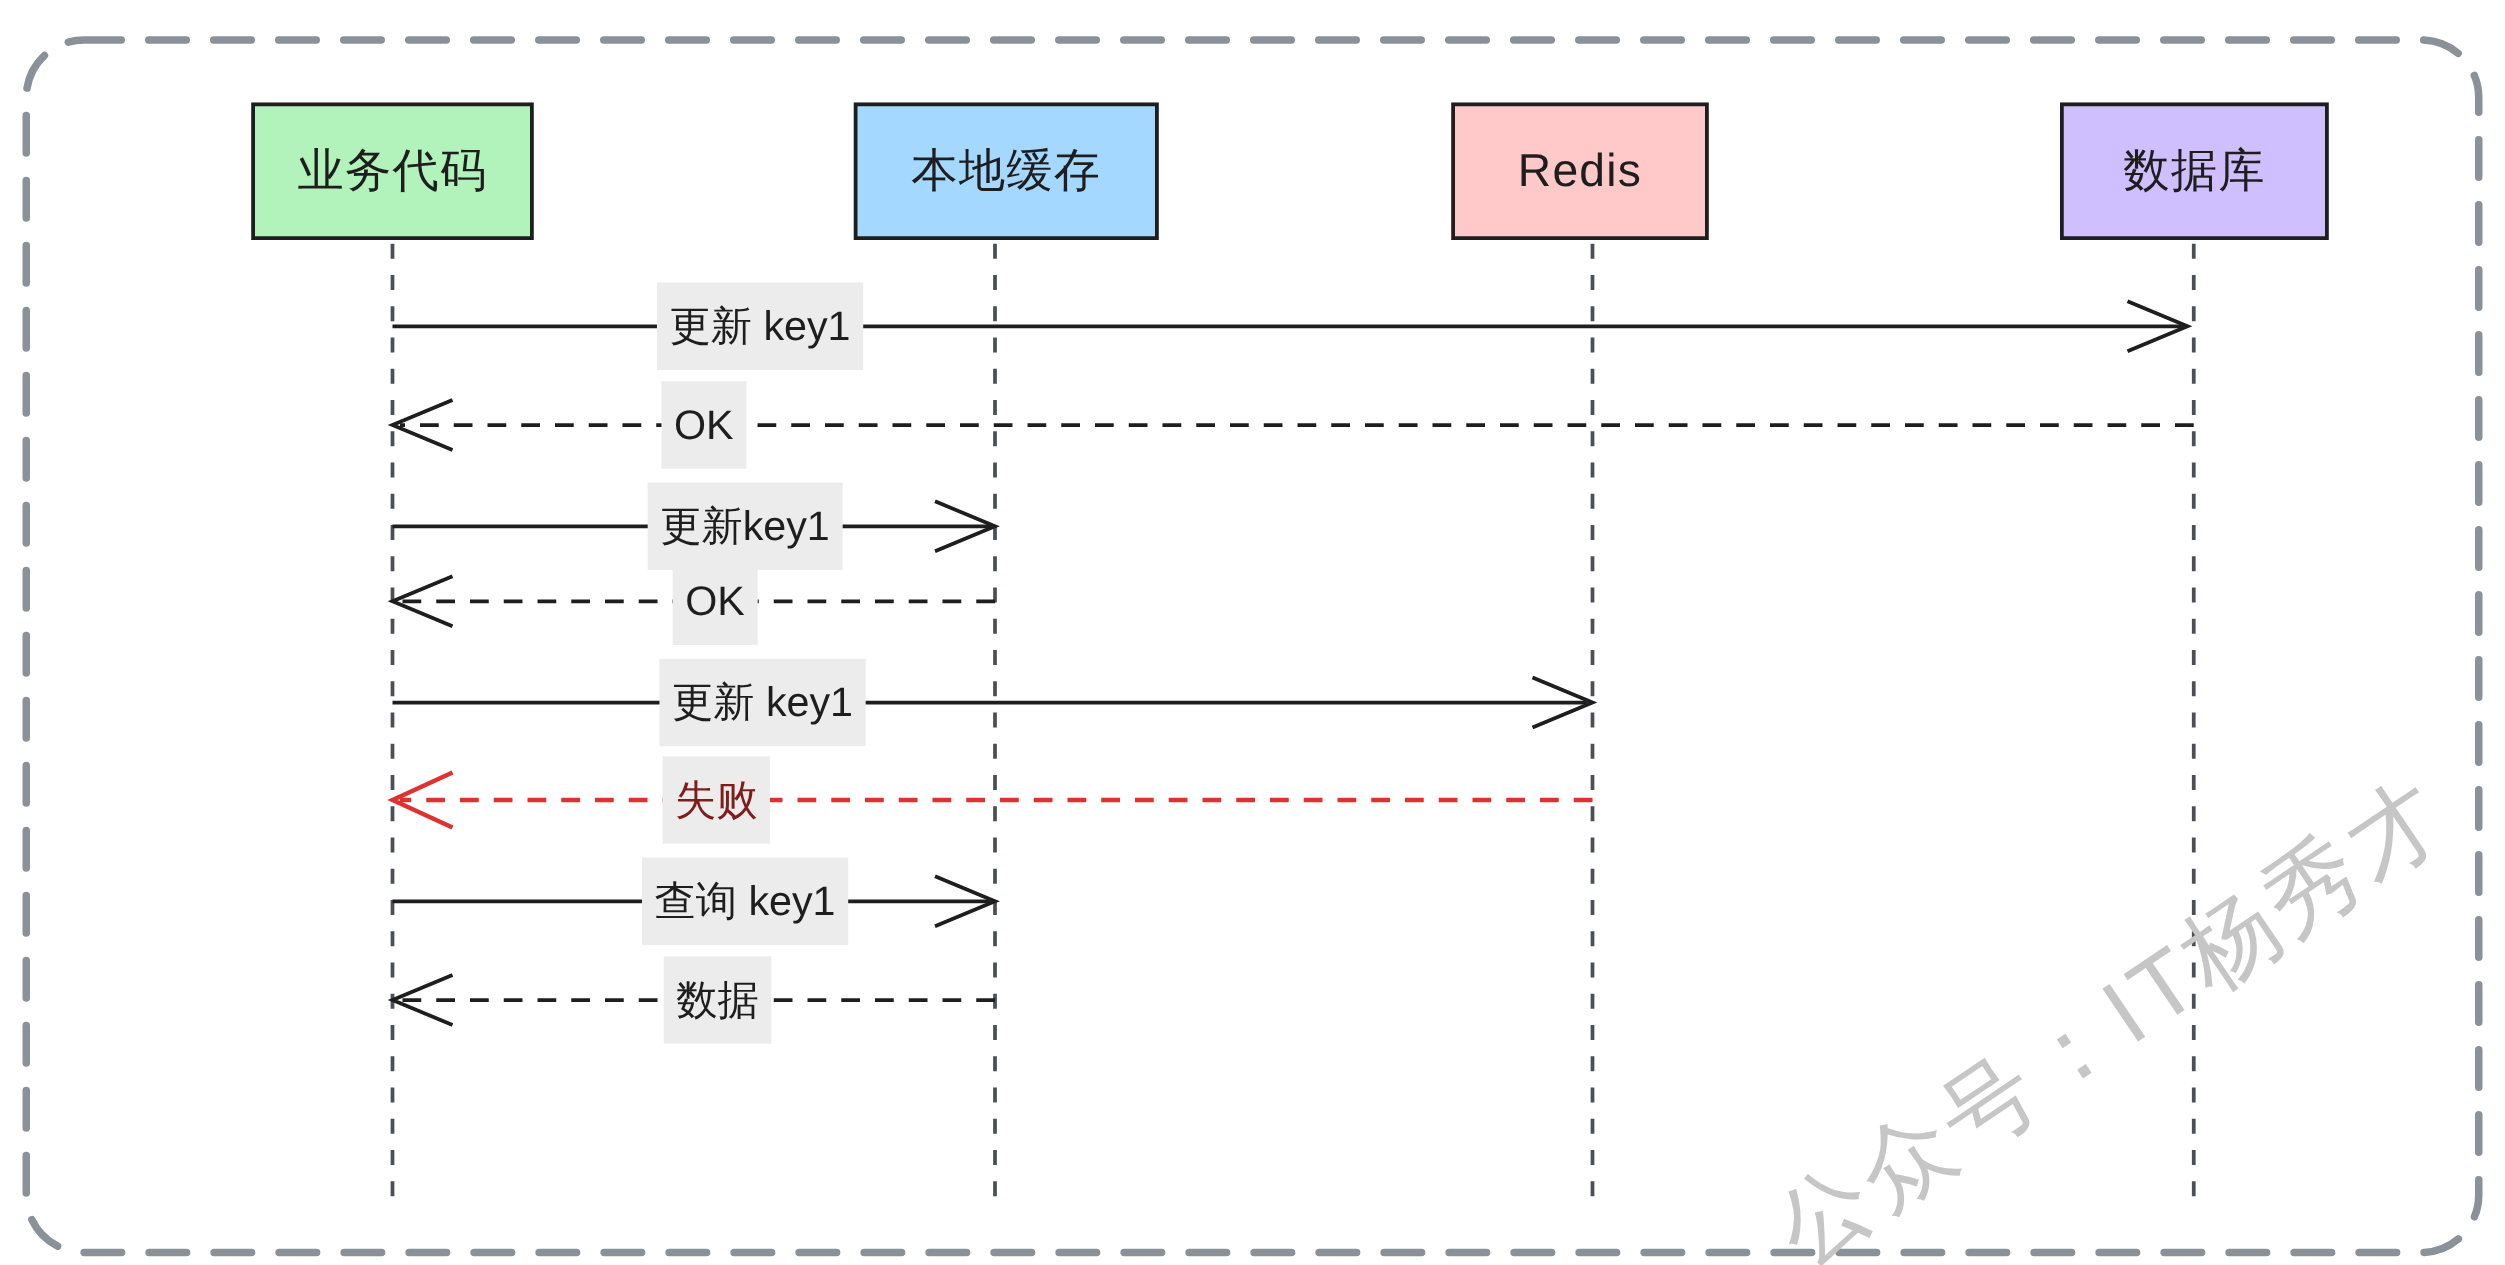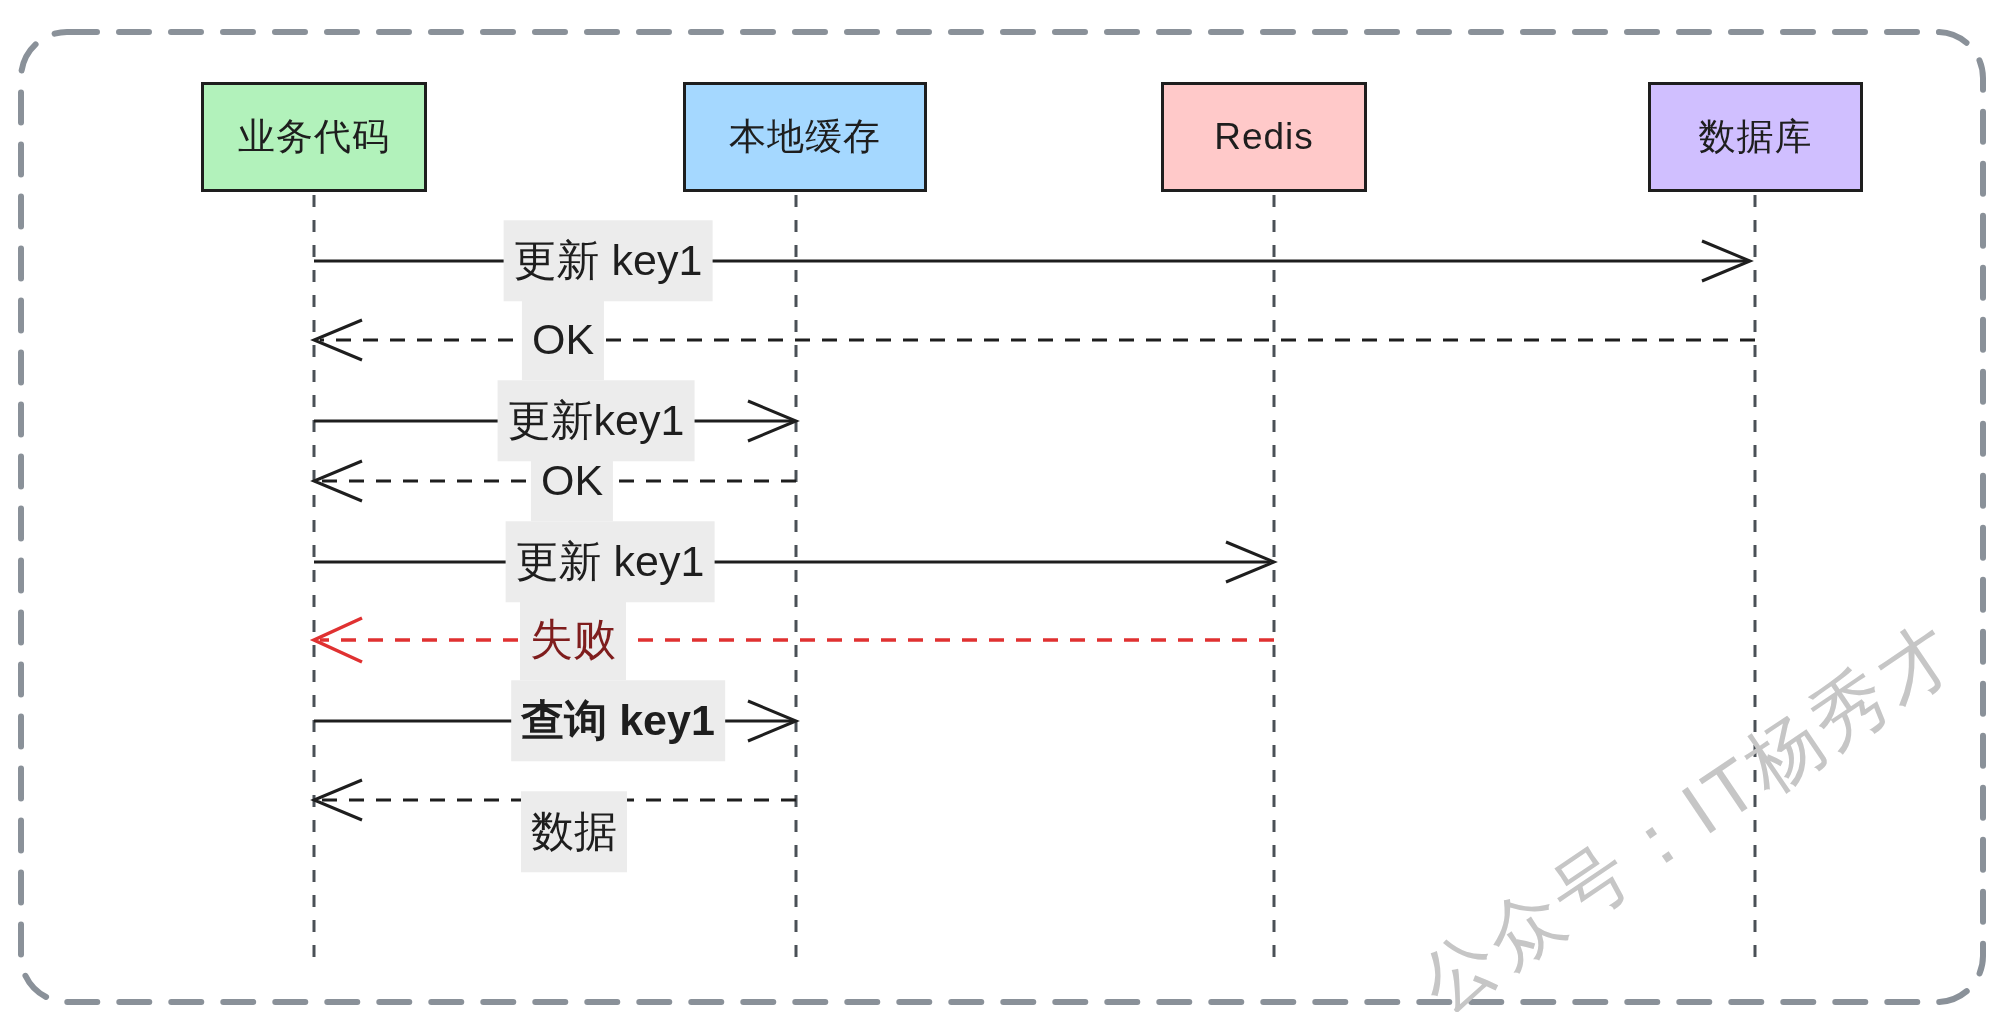--- a/index.html
+++ b/index.html
@@ -24,21 +24,21 @@
   }
   .actor.green{background:#b2f2bb;}
   .actor.blue{background:#a5d8ff;}
   .actor.pink{background:#ffc9c9;}
   .actor.purple{background:#d0bfff;}
   .msg-label{
     position:absolute;
     transform:translate(-50%,-50%);
     background:#ececec;
     color:#1e1e1e;
-    font-size:43px;
+    font-size:33px;
     line-height:1.15;
     padding:16px 10px;
     white-space:nowrap;
     z-index:3;
   }
   .msg-label.red{color:#7f1d1d;}
   .watermark{
     position:absolute;
     left:1690px;top:806px;
     transform:translate(-50%,-50%) rotate(-34deg);
@@ -92,18 +92,18 @@
   <div class="actor blue" style="left:683px;width:244px;">本地缓存</div>
   <div class="actor pink" style="left:1161px;width:206px;">Redis</div>
   <div class="actor purple" style="left:1648px;width:215px;">数据库</div>
 
   <div class="msg-label" style="left:608px;top:249px;">更新 key1</div>
   <div class="msg-label" style="left:563px;top:328px;">OK</div>
   <div class="msg-label" style="left:596px;top:409px;text-align:right;">更新key1</div>
   <div class="msg-label" style="left:572px;top:469px;">OK</div>
   <div class="msg-label" style="left:610px;top:550px;">更新 key1</div>
   <div class="msg-label red" style="left:573px;top:628px;">失败</div>
-  <div class="msg-label" style="left:618px;top:709px;font-weight:bold;">查询 key1</div>
-  <div class="msg-label" style="left:574px;top:820px;">数据</div>
+  <div class="msg-label" style="left:596px;top:709px;">查询 key1</div>
+  <div class="msg-label" style="left:574px;top:788px;">数据</div>
 
   <div class="watermark">公众号：IT杨秀才</div>
 
 </div>
 
 </body></html>

